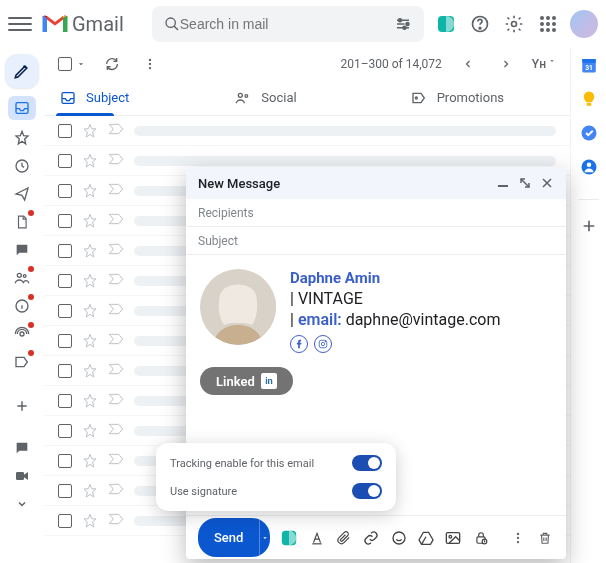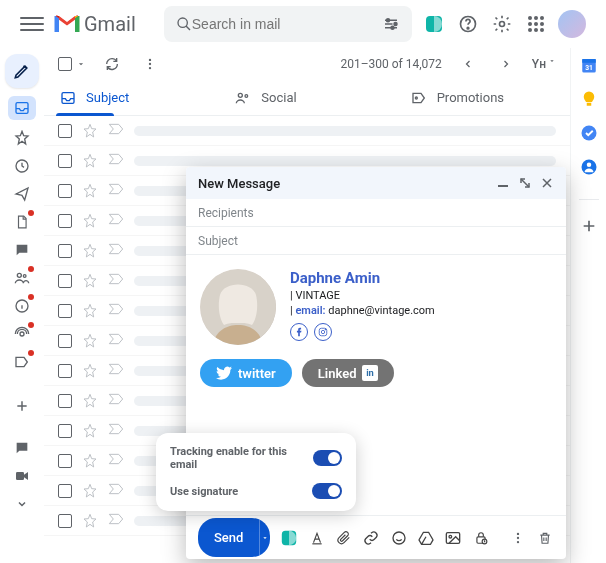--- a/index.html
+++ b/index.html
@@ -1,20 +1,20 @@
 <!DOCTYPE html>
 <html><head>
 <meta charset="utf-8">
 <style>
   * { box-sizing: border-box; margin: 0; padding: 0; }
   html, body { font-family: "Google Sans", Roboto, Arial, sans-serif; background:#fff; color:#202124; }
   body { width:606px; height:563px; overflow:hidden; position:relative; }
 
   
-  .header { display:flex; align-items:center; height:48px; padding:0 20px; gap:10px; }
+  .header { display:flex; align-items:center; height:48px; padding:0 8px; gap:10px; }
   .hamburger { width:24px; height:24px; display:flex; flex-direction:column; justify-content:center; gap:4px; cursor:pointer; }
   .hamburger span { display:block; height:2px; background:#5f6368; border-radius:1px; }
   .logo { display:flex; align-items:center; gap:4px; }
   .logo-text { font-size:20px; color:#5f6368; }
   .search { flex:1; max-width:320px; background:#f1f3f4; height:36px; border-radius:8px; display:flex; align-items:center; padding:0 12px; margin-left:18px; }
   .search input { border:none; background:transparent; flex:1; font-size:14px; color:#5f6368; outline:none; }
   .header-right { display:flex; align-items:center; gap:10px; margin-left:auto; }
   .icon-btn { width:24px; height:24px; display:flex; align-items:center; justify-content:center; color:#5f6368; cursor:pointer; }
   .avatar-img { width:28px; height:28px; border-radius:50%; background:linear-gradient(135deg,#a3c4f3,#d4b8de); }
 
@@ -52,38 +52,38 @@
   .cw-header .spacer { flex:1; }
   .cw-header .winbtn { width:14px; height:14px; display:flex; align-items:center; justify-content:center; color:#5f6368; cursor:pointer; margin-left:8px; }
   .cw-field { height:28px; border-bottom:1px solid #eceff1; display:flex; align-items:center; padding:0 12px; font-size:12px; color:#80868b; }
   .cw-body { flex:1; padding:14px 14px 4px; overflow:auto; font-size:12px; }
 
   .sig { display:flex; gap:14px; }
   .sig-avatar { width:76px; height:76px; border-radius:50%; background:radial-gradient(circle at 35% 30%, #fff, #e9e3df 40%, #c9c0b6 70%, #b9aea3); flex-shrink:0; display:flex; align-items:center; justify-content:center; overflow:hidden; }
   .sig-avatar svg { width:100%; height:100%; }
   .sig-info { display:flex; flex-direction:column; gap:2px; }
   .sig-name { color:#3b5fc9; font-weight:700; font-size:15px; }
-  .sig-line { font-size:11px; }
+  .sig-line { font-size:16px; }
   .sig-label { color:#3b5fc9; font-weight:600; }
   .sig-social { display:flex; gap:6px; margin-top:4px; }
   .sig-social .circle { width:18px; height:18px; border-radius:50%; border:1px solid #3b5fc9; display:flex; align-items:center; justify-content:center; }
   .sig-buttons { display:flex; gap:10px; margin-top:14px; }
   .pill { height:28px; border-radius:14px; display:flex; align-items:center; padding:0 16px; color:#fff; font-size:13px; font-weight:600; cursor:pointer; gap:6px; }
   .pill.twitter { background:#33a1f2; }
   .pill.linkedin { background:#737373; }
 
   .cw-bottom { height:44px; display:flex; align-items:center; padding:0 12px; gap:10px; border-top:1px solid #eceff1; }
   .send { display:flex; align-items:center; background:#0b57d0; color:#fff; border-radius:18px; height:39px; overflow:hidden; cursor:pointer; }
   .send-main { padding:0 16px; font-size:13px; font-weight:500; }
   .send-drop { width:22px; display:flex; align-items:center; justify-content:center; border-left:1px solid rgba(255,255,255,.3); height:100%; }
   .cw-bottom .icon-btn { width:20px; height:20px; color:#444; }
   .cw-bottom .spacer { flex:1; }
 
   
-  .popup { position:absolute; left:156px; bottom:52px; width:200px; background:#fff; border-radius:12px; box-shadow:0 4px 18px rgba(0,0,0,.2); padding:12px 14px; display:flex; flex-direction:column; gap:12px; font-size:11px; color:#5f6368; z-index:30;font-weight:bold; }
+  .popup { position:absolute; left:156px; bottom:52px; width:240px; background:#fff; border-radius:12px; box-shadow:0 4px 18px rgba(0,0,0,.2); padding:12px 14px; display:flex; flex-direction:column; gap:12px; font-size:11px; color:#5f6368; z-index:30; }
   .popup-row { display:flex; align-items:center; justify-content:space-between; }
   .toggle { width:30px; height:16px; border-radius:10px; background:#1b4db3; position:relative; cursor:pointer; }
   .toggle::after { content:""; position:absolute; right:2px; top:2px; width:12px; height:12px; background:#fff; border-radius:50%; }
 
   svg { display:block; }
 </style>
 </head>
 <body>
 
 <div class="header">
@@ -623,26 +623,20 @@
               <svg width="10" height="10" viewBox="0 0 24 24" fill="none" stroke="#3b5fc9" stroke-width="2">
                 <rect x="3" y="3" width="18" height="18" rx="5"></rect>
                 <circle cx="12" cy="12" r="4"></circle>
                 <circle cx="18" cy="6" r="1" fill="#3b5fc9"></circle>
               </svg>
             </span>
         </div>
       </div>
     </div>
     <div class="sig-buttons">
-      <div class="pill twitter">
-        <svg width="16" height="14" viewBox="0 0 24 20" fill="#fff">
-            <path d="M24 2.3a10 10 0 01-2.8.8A5 5 0 0023.3.4a10 10 0 01-3.1 1.2A5 5 0 0012 6a14 14 0 01-10-5 5 5 0 001.5 6.6A5 5 0 011 7v.1a5 5 0 004 4.9 5 5 0 01-2.2.1 5 5 0 004.6 3.4A10 10 0 010 17.5 14 14 0 007.5 20c9 0 14-7.5 14-14v-.6A10 10 0 0024 2.3z"></path>
-          </svg>
-        <span>twitter</span>
-      </div>
       <div class="pill linkedin">
         <span>Linked</span>
         <svg width="16" height="16" viewBox="0 0 24 24">
             <rect width="24" height="24" rx="3" fill="#fff"></rect>
             <text x="12" y="17" font-size="14" font-weight="bold" fill="#2f6fa8" text-anchor="middle">in</text>
           </svg>
       </div>
     </div>
   </div>
   <div class="cw-bottom">

